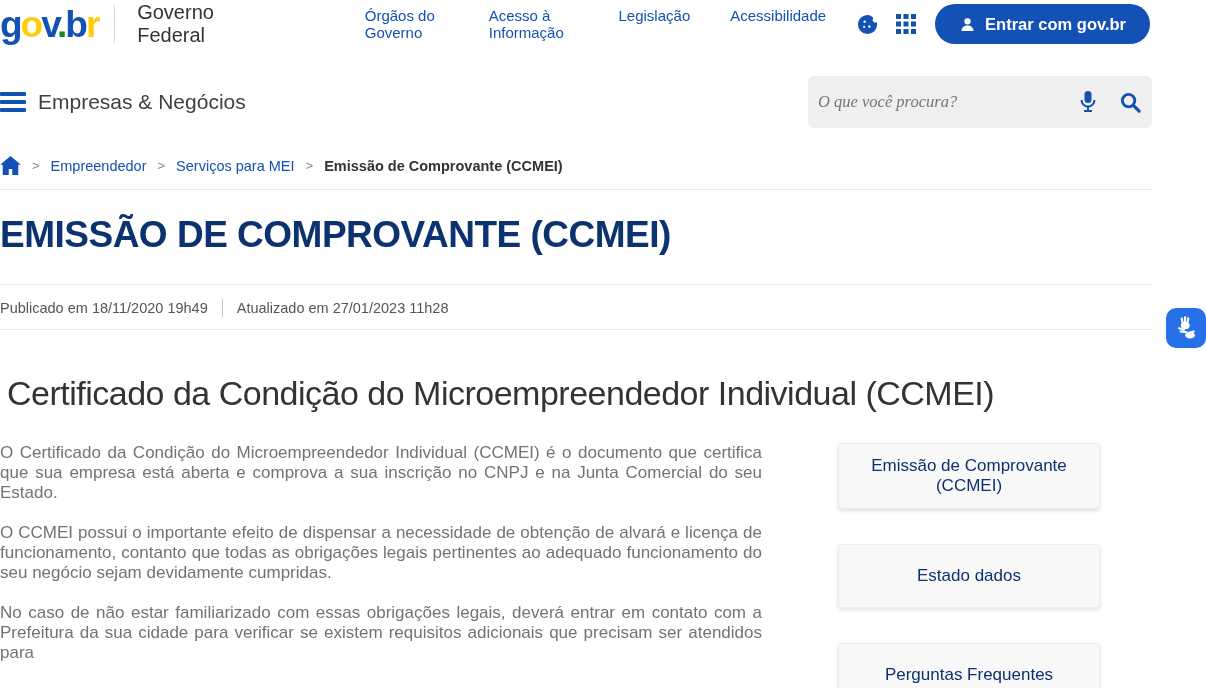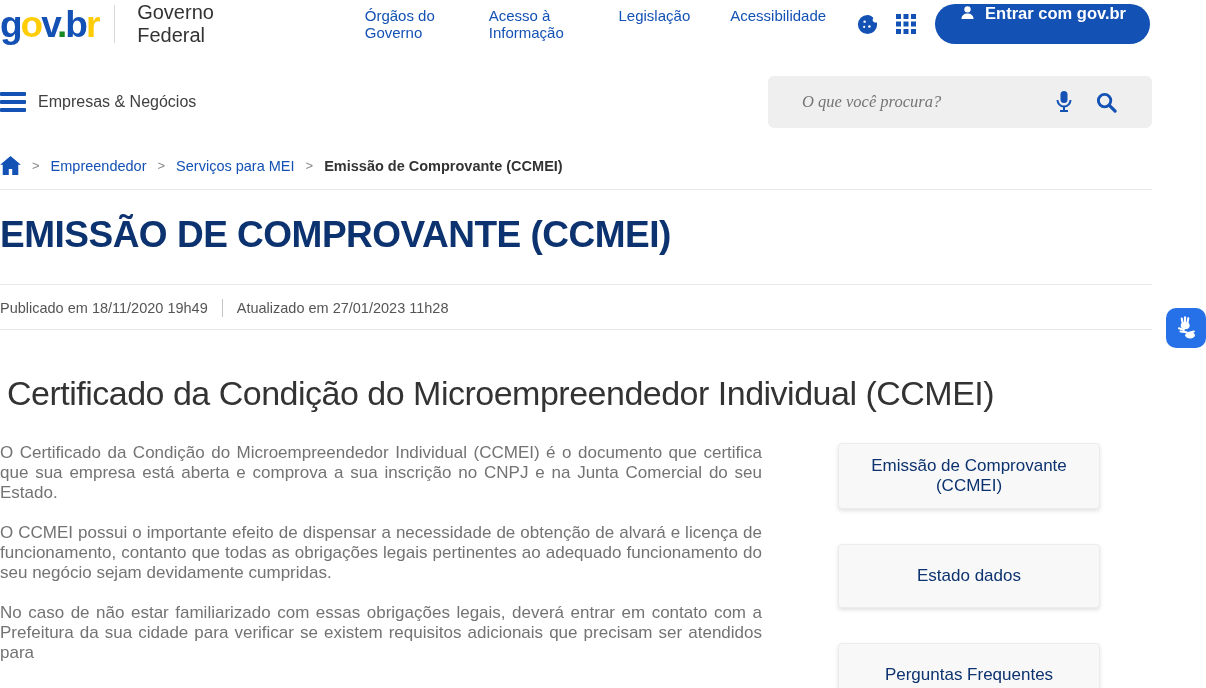--- a/index.html
+++ b/index.html
@@ -11,32 +11,32 @@
   .logo { font-size:37px; font-weight:800; letter-spacing:-2px; line-height:1; white-space:nowrap; }
   .logo .c-blue  { color:#1351B4; }
   .logo .c-yellow{ color:#FFCD07; }
   .logo .c-green { color:#168821; }
   .vdiv { width:1px; height:38px; background:#d8d8d8; margin:0 0 0 16px; }
   .org-name { margin-left:22px; font-size:20px; font-weight:500; color:#333; }
   .gov-nav { display:flex; gap:40px; margin-left:104px; }
   .gov-nav a { color:#1351B4; text-decoration:none; font-size:15px; cursor:pointer; }
   .hdr-icons { display:flex; align-items:center; gap:16px; margin-left:30px; }
   .hdr-icons svg { display:block; cursor:pointer; }
-  .login-btn { margin-left:18px; display:flex; align-items:flex-start; gap:9px;
+  .login-btn { margin-left:18px; display:flex; align-items:center; gap:9px;
                background:#1351B4; color:#fff; border:none; border-radius:22px;
                height:40px; padding:0 24px; font-size:16.5px; font-weight:700;
                font-family:"Liberation Sans", sans-serif; cursor:pointer; white-space:nowrap; }
 
   
   .portalbar { display:flex; align-items:center; padding:28px 54px 8px 0; }
   .hamburger { display:flex; flex-direction:column; gap:4px; cursor:pointer; }
   .hamburger span { display:block; width:26px; height:4px; background:#1351B4; border-radius:1px; }
-  .portal-title { margin-left:12px; font-size:16px; color:#404040; }
-  .searchbox { margin-left:auto; width:384px; height:52px; background:#efefef; border-radius:6px;
-               display:flex; align-items:center; padding:0 34px; }
+  .portal-title { margin-left:12px; font-size:21px; color:#404040; }
+  .searchbox { margin-left:auto; width:344px; height:52px; background:#efefef; border-radius:6px;
+               display:flex; align-items:center; padding:0 10px; }
   .searchbox input { flex:1; border:none; background:transparent; outline:none;
                      font-family:"Liberation Serif", serif; font-style:italic;
                      font-size:16.5px; color:#4f4f4f; }
   .searchbox .mic { margin-right:22px; cursor:pointer; }
   .searchbox .mag { cursor:pointer; }
 
   
   .breadcrumb { display:flex; align-items:center; gap:11px; margin-top:20px; font-size:14.5px; padding-right:54px; }
   .breadcrumb a { color:#1351B4; text-decoration:none; cursor:pointer; }
   .crumb-sep { color:#888; font-size:13px; }

